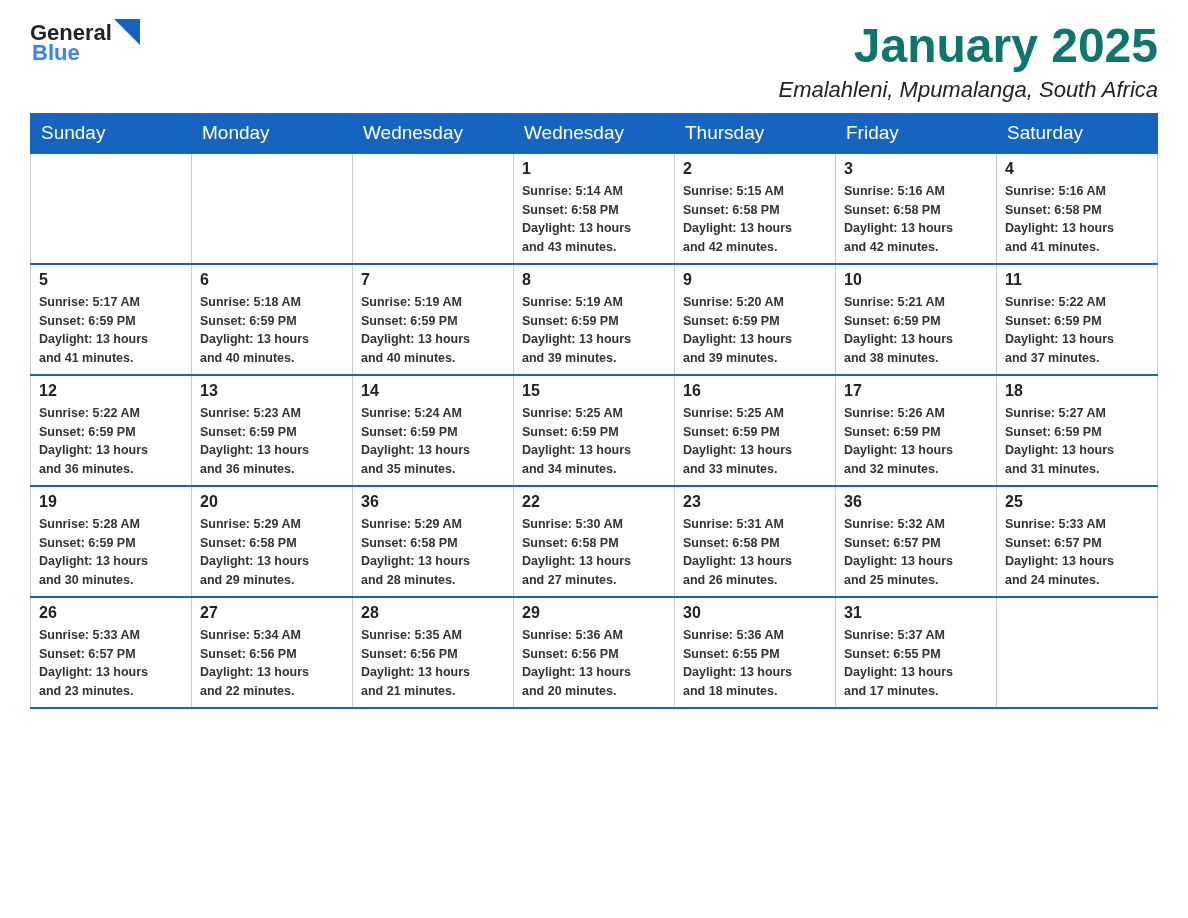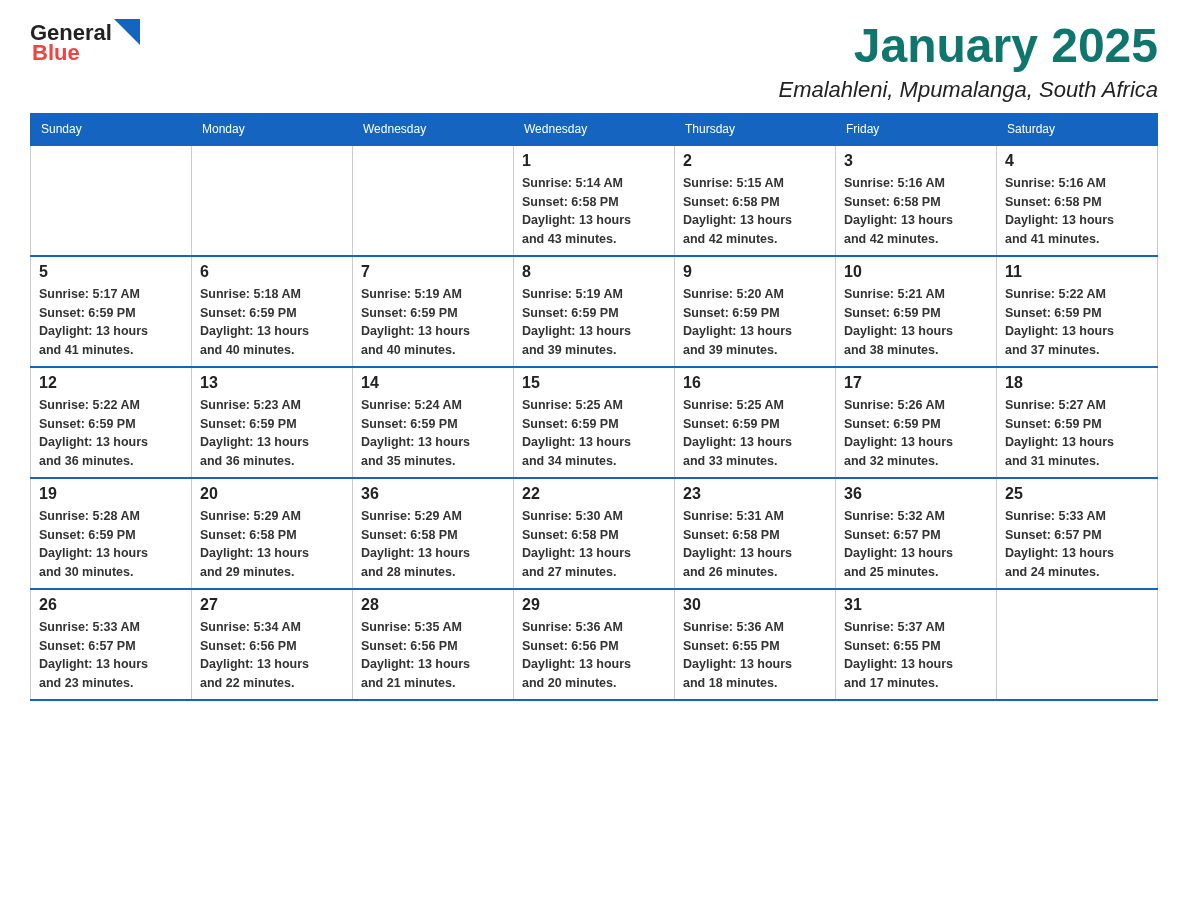--- a/index.html
+++ b/index.html
@@ -22,21 +22,21 @@
       gap: 4px;
     }
     .logo-text-general {
       font-size: 22px;
       font-weight: bold;
       color: #222;
     }
     .logo-text-blue {
       font-size: 22px;
       font-weight: bold;
-      color: #ef4444;
+      color: #3b82f6;
     }
     .title-block {
       text-align: right;
     }
     .month-title {
       font-size: 48px;
       font-weight: bold;
       color: #0f766e;
       line-height: 1.1;
     }
@@ -47,21 +47,21 @@
       font-style: italic;
     }
     .calendar-table {
       width: 100%;
       border-collapse: collapse;
       margin-top: 8px;
     }
     .calendar-table th {
       background-color: #1565c0;
       color: #fff;
-      font-size: 12px;
+      font-size: 19px;
       font-weight: normal;
       padding: 8px 10px;
       text-align: left;
       border: 1px solid #1565c0;
     }
     .calendar-table td {
       vertical-align: top;
       border: 1px solid #ccc;
       padding: 6px 8px;
       width: calc(100% / 7);

